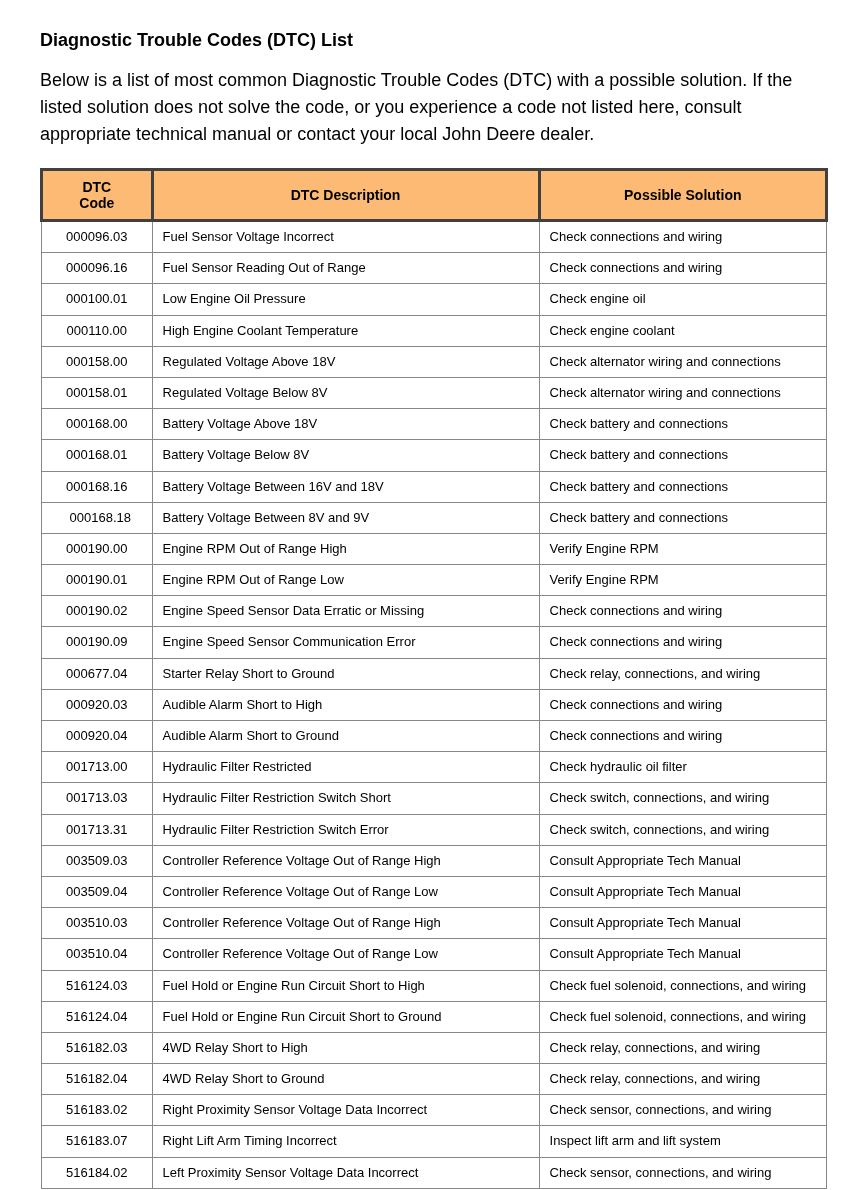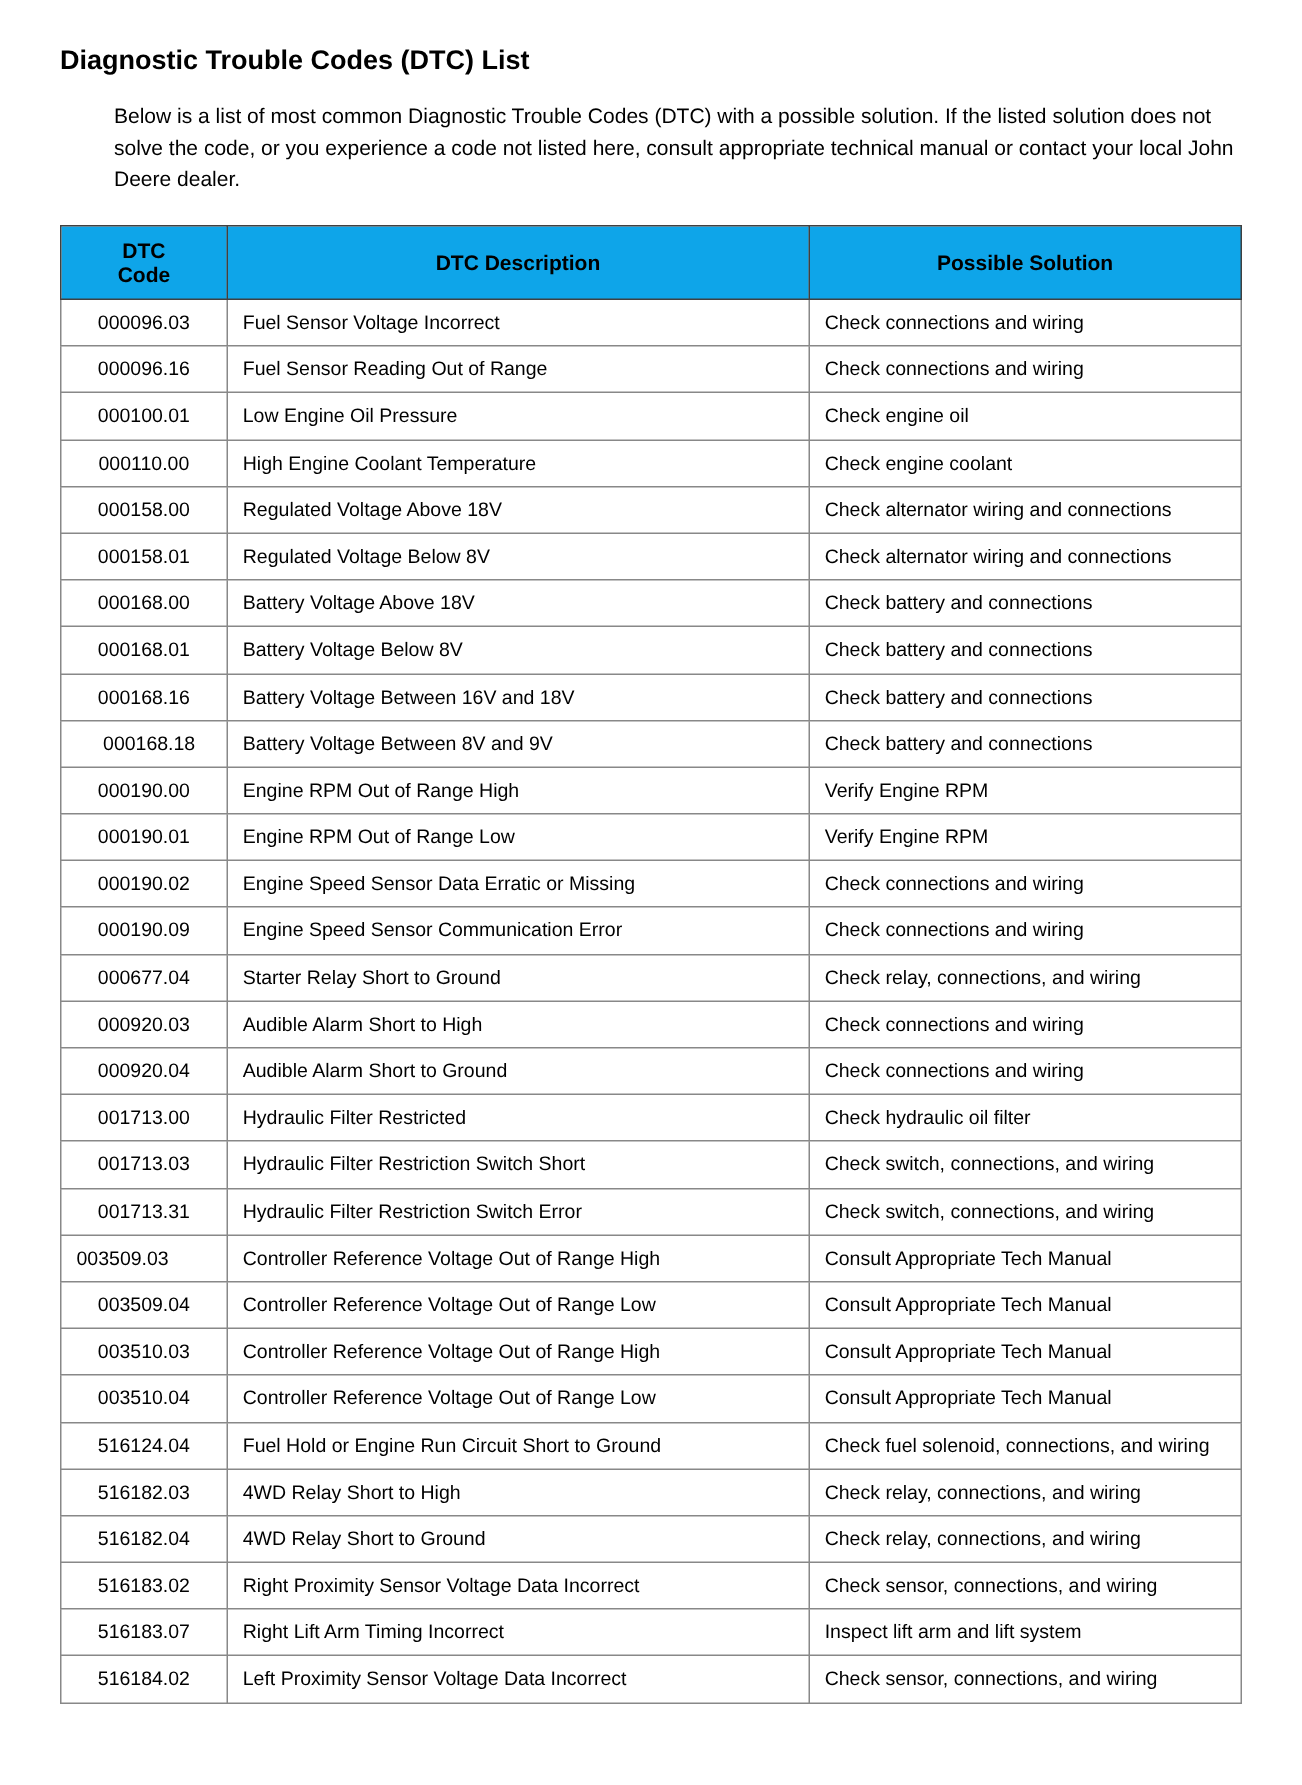--- a/index.html
+++ b/index.html
@@ -10,35 +10,34 @@
       color: #000;
       padding: 30px 40px;
       max-width: 868px;
     }
     h1 {
       font-size: 18px;
       font-weight: bold;
       margin-bottom: 16px;
     }
     .intro {
-      font-size: 14px;
+      font-size: 18px;
       line-height: 1.5;
       margin-bottom: 20px;
-      margin-left: 36px;
     }
     table {
       width: 100%;
       border-collapse: collapse;
       border: 1px solid #888;
     }
     thead tr th {
-      background: #0ea5e9;
+      background: #fdba74;
       font-weight: bold;
       text-align: center;
-      border: 1px solid #404040;
+      border: 3px solid #404040;
       padding: 8px 10px;
       font-size: 14px;
     }
     tbody tr td {
       border: 1px solid #888;
       padding: 6px 10px;
       vertical-align: top;
       font-size: 13px;
       line-height: 1.4;
     }
@@ -166,38 +165,43 @@
         <td style="text-align: center;">001713.03</td>
         <td>Hydraulic Filter Restriction Switch Short</td>
         <td>Check switch, connections, and wiring</td>
       </tr>
       <tr>
         <td style="text-align: center;">001713.31</td>
         <td>Hydraulic Filter Restriction Switch Error</td>
         <td>Check switch, connections, and wiring</td>
       </tr>
       <tr>
-        <td style="text-align: left;">003509.03</td>
+        <td style="text-align: center;">003509.03</td>
         <td>Controller Reference Voltage Out of Range High</td>
         <td>Consult Appropriate Tech Manual</td>
       </tr>
       <tr>
         <td style="text-align: center;">003509.04</td>
         <td>Controller Reference Voltage Out of Range Low</td>
         <td>Consult Appropriate Tech Manual</td>
       </tr>
       <tr>
         <td style="text-align: center;">003510.03</td>
         <td>Controller Reference Voltage Out of Range High</td>
         <td>Consult Appropriate Tech Manual</td>
       </tr>
       <tr>
         <td style="text-align: center;">003510.04</td>
         <td>Controller Reference Voltage Out of Range Low</td>
         <td>Consult Appropriate Tech Manual</td>
+      </tr>
+      <tr>
+        <td style="text-align: center;">516124.03</td>
+        <td>Fuel Hold or Engine Run Circuit Short to High</td>
+        <td>Check fuel solenoid, connections, and wiring</td>
       </tr>
       <tr>
         <td style="text-align: center;">516124.04</td>
         <td>Fuel Hold or Engine Run Circuit Short to Ground</td>
         <td>Check fuel solenoid, connections, and wiring</td>
       </tr>
       <tr>
         <td style="text-align: center;">516182.03</td>
         <td>4WD Relay Short to High</td>
         <td>Check relay, connections, and wiring</td>

